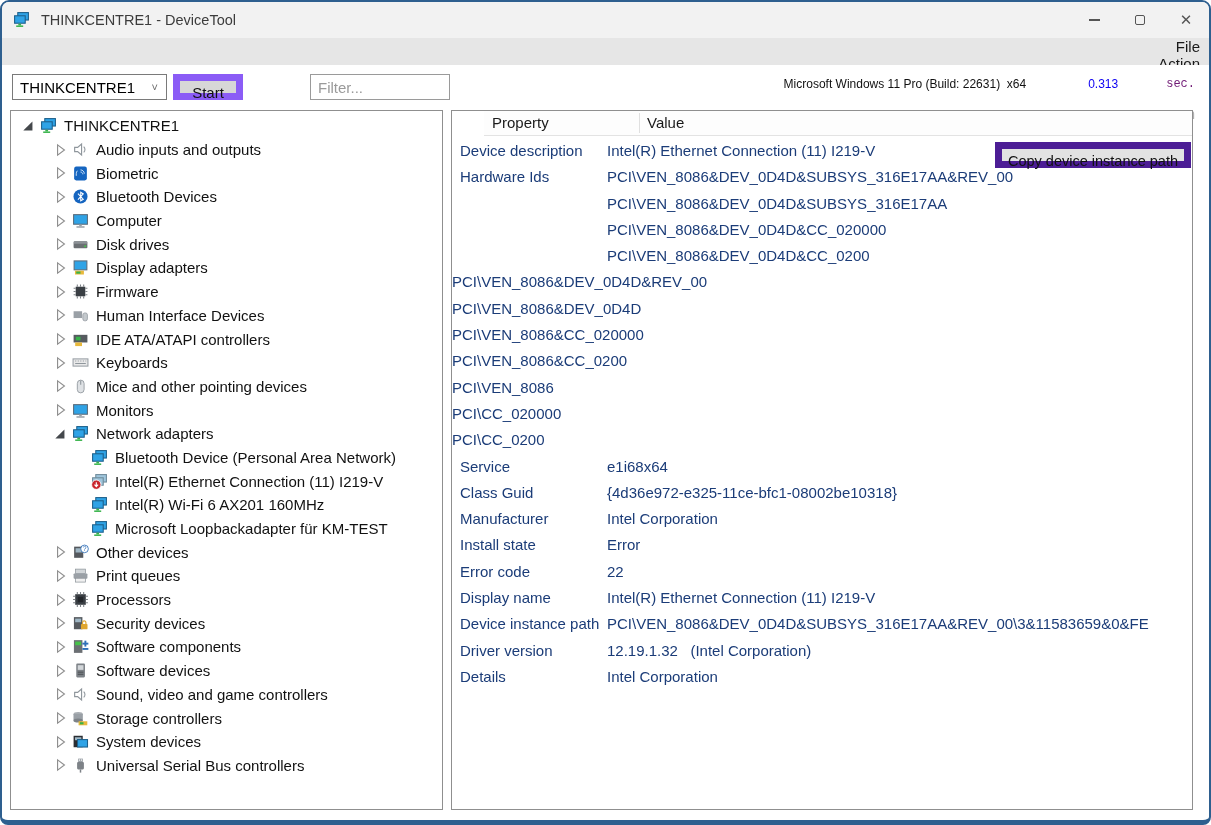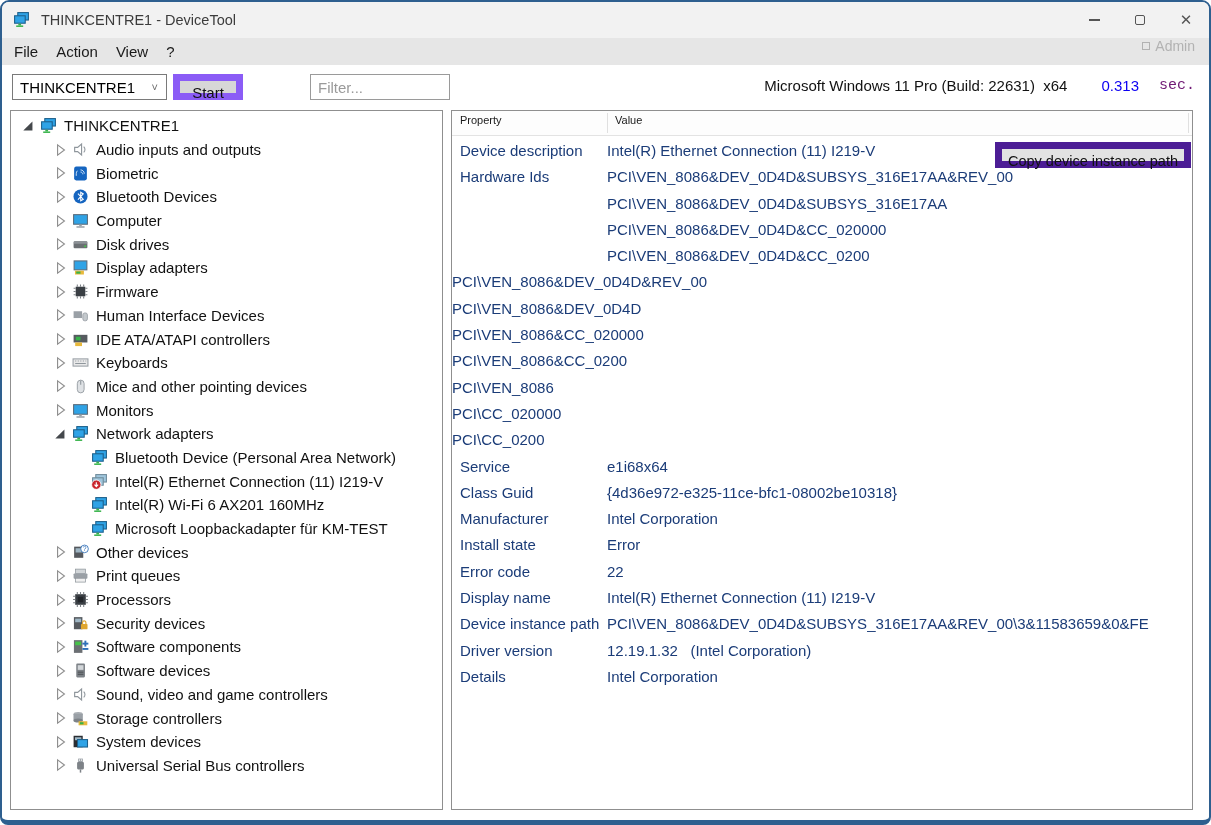--- a/index.html
+++ b/index.html
@@ -11,44 +11,44 @@
   
   .titlebar { position:absolute; left:0; top:0; right:0; height:36px; background:#f2f2f2; display:flex; align-items:center; }
   .titlebar .app-icon { margin-left:11px; width:20px; height:18px; }
   .titlebar .title { margin-left:8px; font-size:14.5px; color:#3c3c3c; }
   .win-controls { margin-left:auto; display:flex; height:100%; }
   .win-btn { width:46px; height:100%; display:flex; align-items:center; justify-content:center; color:#555; font-size:14px; cursor:default; }
   .max-glyph { width:10px; height:10px; border:1.2px solid #555; border-radius:2px; }
   .min-glyph { width:11px; height:1.4px; background:#555; }
   .close-glyph { font-size:15px; color:#555; }
   
-  .menubar { position:absolute; left:0; top:36px; right:0; height:27px; background:#e6e6e6; display:flex; align-items:flex-start; font-size:15px; color:#1a1a1a; }
+  .menubar { position:absolute; left:0; top:36px; right:0; height:27px; background:#e6e6e6; display:flex; align-items:flex-end; font-size:15px; color:#1a1a1a;flex-direction:column; }
   .menu-item { padding:0 9px; height:100%; display:flex; align-items:center; }
   .menu-item:first-child { padding-left:12px; }
   .admin-box { margin-left:auto; margin-right:14px; display:flex; align-items:center; gap:5px; color:#b2b2b2; font-size:14px; }
   .admin-check { width:8px; height:8px; border:1.3px solid #b2b2b2; display:inline-block; }
   
   .toolbar { position:absolute; left:0; top:63px; right:0; height:45px; background:#ffffff; }
   .combo { position:absolute; left:10px; top:9px; width:155px; height:26px; background:#fff; border:1px solid #7a7a7a; display:flex; align-items:center; font-size:15px; padding-left:7px; }
   .combo .chev { margin-left:auto; margin-right:8px; color:#6a6a6a; font-size:11px; }
   .btn-start { position:absolute; left:171px; top:9px; width:70px; height:26px; background:#d7d7d7; border:7px solid #8b5cf6; font-size:15px; color:#111; text-align:center; line-height:24px; }
   .filter-input { position:absolute; left:308px; top:9px; width:140px; height:26px; border:1px solid #9a9a9a; font-size:15px; padding:0 7px; font-family:inherit; color:#222; outline:none; }
   .filter-input::placeholder { color:#9a9a9a; }
-  .os-area { position:absolute; right:14px; top:12px; display:flex; align-items:flex-end; font-size:15px; }
+  .os-area { position:absolute; right:14px; top:12px; display:flex; align-items:flex-end; font-size:12px;gap:28px; }
   .os-info { color:#111; white-space:pre; }
   .elapsed-value { color:#0d00f2; margin-left:34px; }
   .elapsed-unit { color:#701a75; margin-left:20px;font-family:Liberation Mono, monospace; }
   
   .tree-panel { position:absolute; left:8px; top:108px; width:433px; height:700px; border:1px solid #8f8f8f; background:#fff; overflow:hidden; padding-top:3px; }
   .tree-row { height:23.7px; display:flex; align-items:center; font-size:15px; color:#111; white-space:nowrap; }
   .tree-row .arrow { width:16px; height:16px; flex:0 0 16px; margin-right:3px; }
   .tree-row .t-icon { width:18px; height:17px; flex:0 0 18px; margin-right:6px; display:flex; align-items:center; }
   .lvl0 { padding-left:10px; } .lvl1 { padding-left:42px; } .lvl2 { padding-left:80px; }
   .props-panel { position:absolute; left:449px; top:108px; width:742px; height:700px; border:1px solid #8f8f8f; background:#fff; overflow:hidden; }
-  .props-header { position:relative; height:25px; border-bottom:1px solid #e3e3e3; background:#fdfdfd; font-size:11px; color:#1a1a1a; }
+  .props-header { position:relative; height:25px; border-bottom:1px solid #e3e3e3; background:#fdfdfd; font-size:15px; color:#1a1a1a;margin-left:32px; }
   .col-prop-label { position:absolute; left:8px; top:3px; }
   .col-val-label { position:absolute; left:163px; top:3px; }
   .hsep1 { position:absolute; left:155px; top:2px; bottom:2px; width:1px; background:#e0e0e0; }
   .hsep2 { position:absolute; left:736px; top:2px; bottom:2px; width:1px; background:#e0e0e0; }
   .props-body { padding-top:2px; }
   .prop-group { display:flex; font-size:15px; line-height:26.3px; }
   .prop-name { width:155px; flex:0 0 155px; padding-left:8px; color:#1b3c78; }
   .prop-values { color:#1b3c78; white-space:pre-wrap; }
   .copy-btn { position:absolute; top:31px; right:1px; width:196px; height:26px; background:#e2e2e2; border:7px solid #4c1d95; font-size:14.5px; color:#111; text-align:center; line-height:24px; }
 </style>

